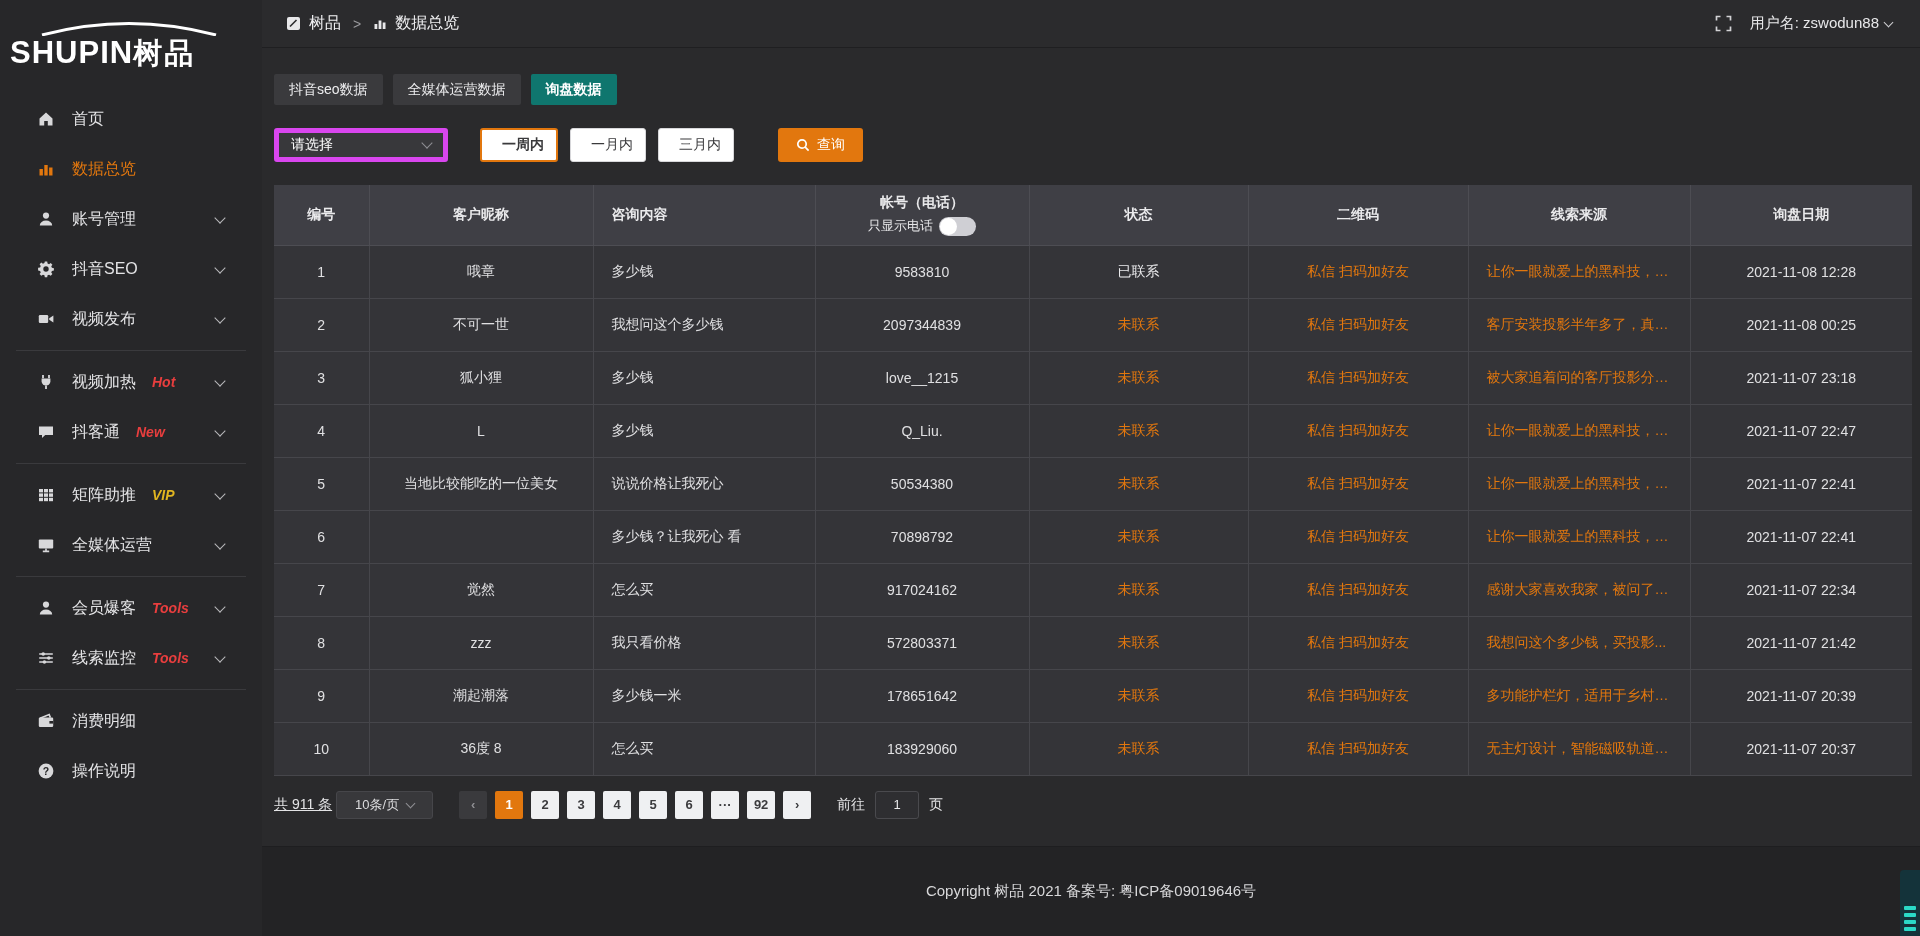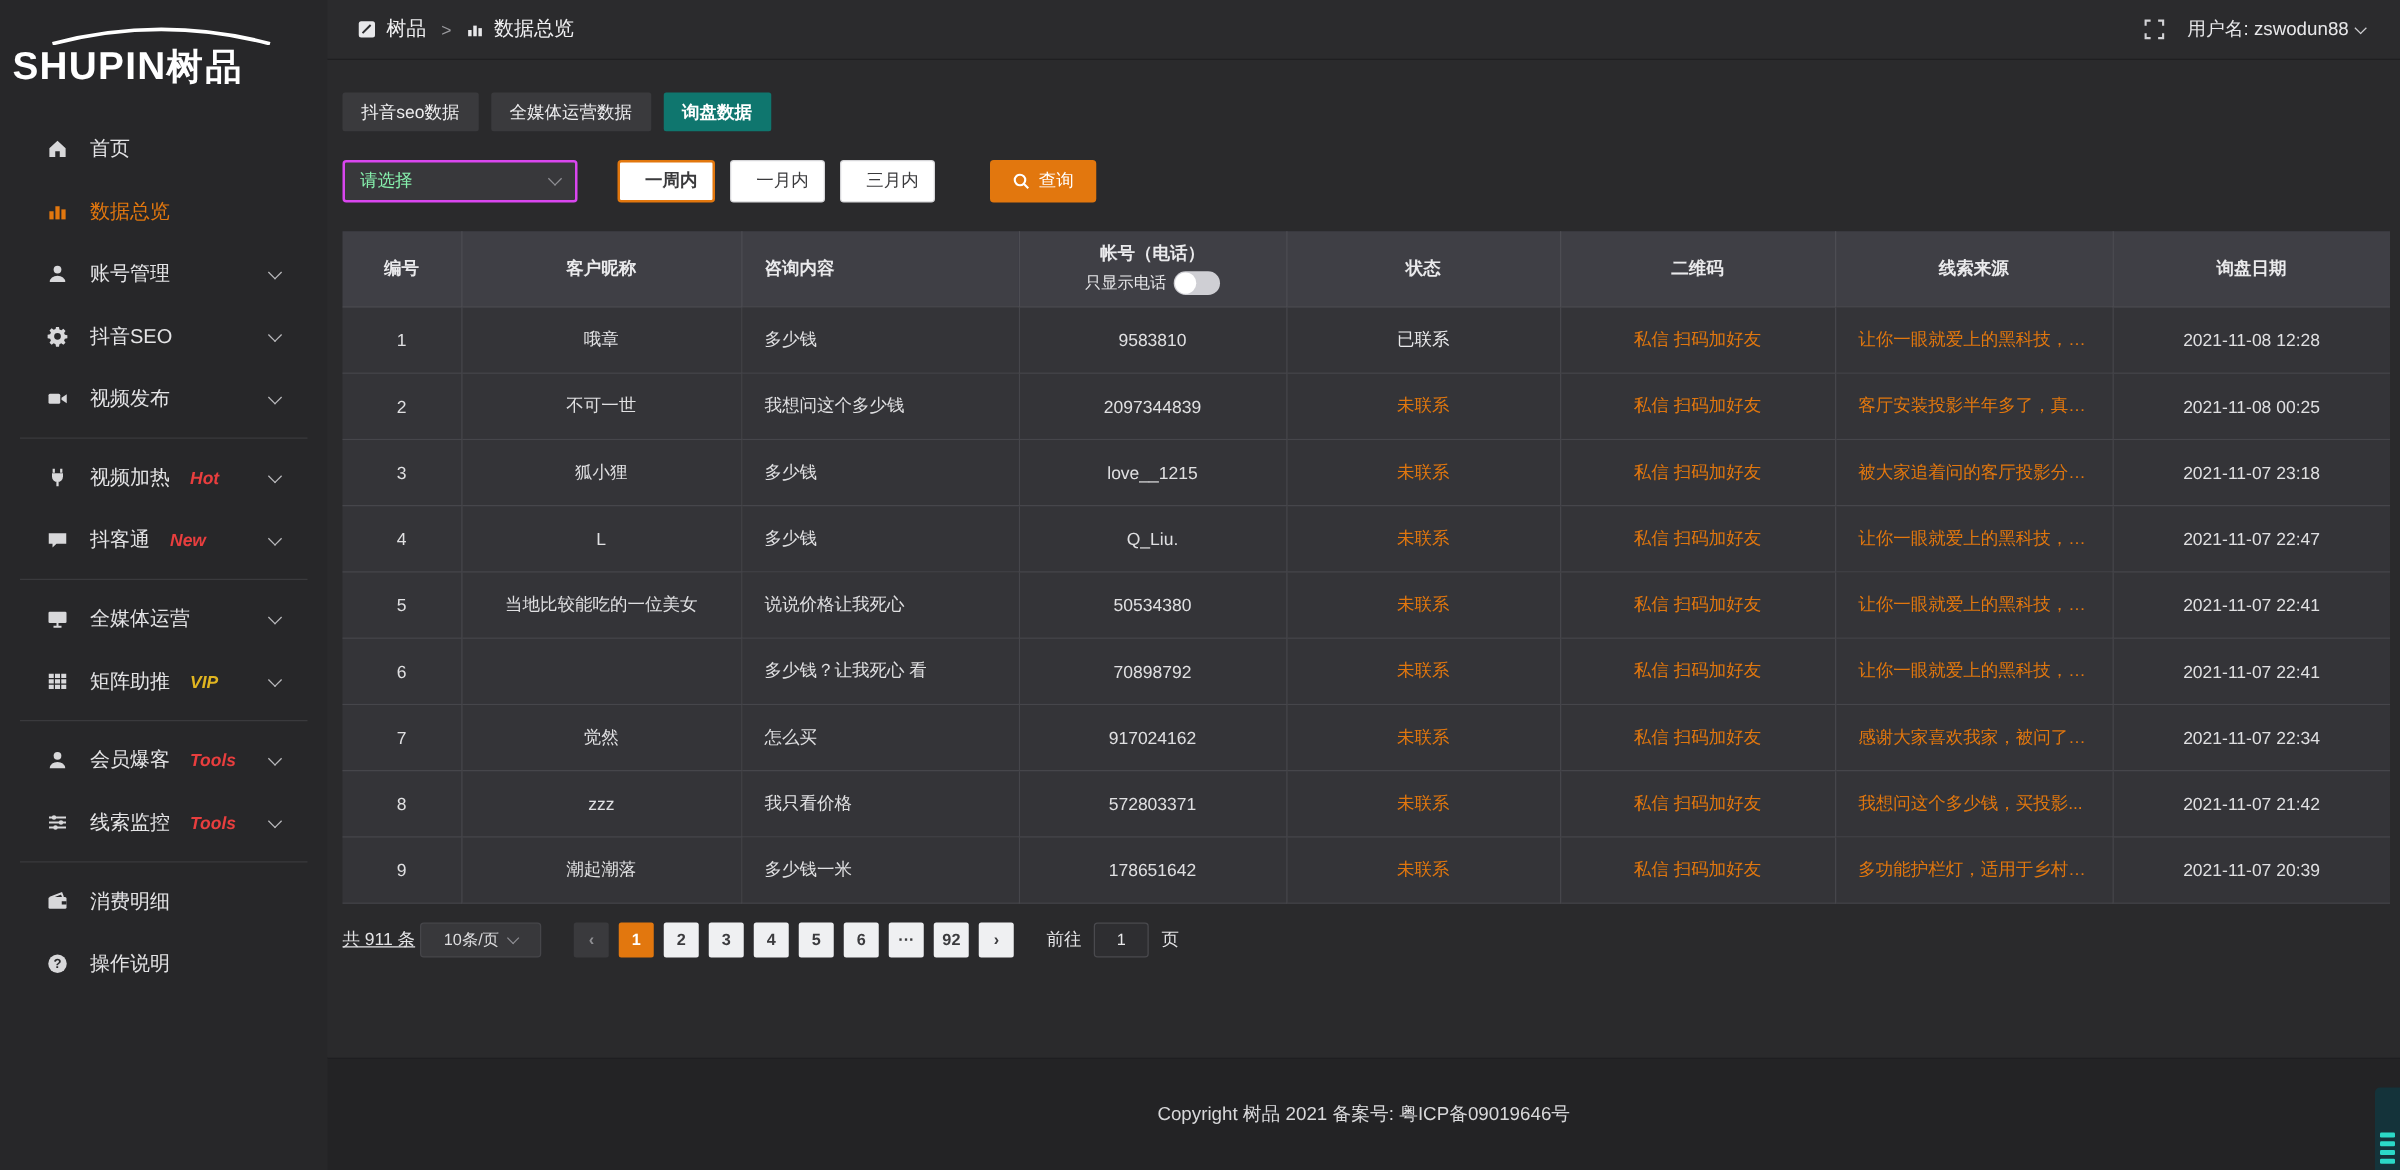--- a/index.html
+++ b/index.html
@@ -31,21 +31,21 @@
   .crumb .sep { color:#9a9a9e; font-size:14px; margin:0 4px; }
   .topbar-right { margin-left:auto; display:flex; align-items:center; gap:18px; font-size:15px; color:#e8e8ea; }
   .user-chip { display:flex; align-items:center; gap:6px; cursor:pointer; }
   .user-chev { width:7px; height:7px; border-right:1.4px solid #cfcfd2; border-bottom:1.4px solid #cfcfd2; transform:rotate(45deg); margin-top:-3px; }
   
   .content { flex:1; background:#2a2a2c; padding:26px 10px 0 12px; position:relative; }
   .tabs { display:flex; gap:10px; }
   .tab { height:31px; padding:0 15px; font-size:14px; color:#ededef; background:#3a3a3d; border:none; display:inline-flex; align-items:center; cursor:pointer; border-radius:2px; }
   .tab.active { background:#0f766e; color:#fff; font-weight:700; }
   .filters { margin-top:23px; display:flex; align-items:center; }
-  .select { width:188px; height:34px; background:#38383b; border:2px solid #d946ef; border-radius:3px; display:flex; align-items:center; padding:0 12px; color:#86efac; font-size:14px; cursor:pointer; }
+  .select { width:174px; height:34px; background:#38383b; border:5px solid #d946ef; border-radius:3px; display:flex; align-items:center; padding:0 12px; color:#ffffff; font-size:14px; cursor:pointer; }
   .select .sel-chev { margin-left:auto; width:8px; height:8px; border-right:1.5px solid #8f8f94; border-bottom:1.5px solid #8f8f94; transform:rotate(45deg); margin-top:-4px; }
   .period { height:34px; min-width:62px; padding:0 12px; background:#fff; border:1px solid #d7d7da; border-radius:3px; color:#3a3a3c; font-size:14px; cursor:pointer; }
   .period.sel { border:2px solid #e2770e; font-weight:700; }
   .filters .period { margin-left:12px;padding-left:20px; }
   .filters .period:first-of-type { margin-left:32px; }
   .btn-query { margin-left:44px; height:34px; padding:0 18px; background:#e2770e; color:#fff; border:none; border-radius:3px; font-size:14px; display:inline-flex; align-items:center; gap:7px; cursor:pointer; }
   
   table { border-collapse:collapse; table-layout:fixed; width:1638px; margin-top:23px; font-size:14px; }
   th { background:#3f3f45; height:60px; font-weight:700; color:#eaeaec; border-right:1px solid #4d4d53; border-bottom:1px solid #4d4d53; text-align:center; }
   th:last-child, td:last-child { border-right:none; }
@@ -154,45 +154,45 @@
           </svg>
         </span>
       <span class="nav-label">抖客通</span>
       <span class="badge red">New</span>
       <span class="chev"></span>
     </div>
     <div class="nav-divider"></div>
     <div class="nav-item">
       <span class="nav-ic">
           <svg width="18" height="18" viewBox="0 0 18 18">
-            <rect x="1.8" y="3.4" width="14.4" height="9" rx="1" fill="#d8d8da"></rect>
-            <path d="M9 12.4 v2.4 M5.8 15.4 h6.4" stroke="#d8d8da" stroke-width="1.6" fill="none"></path>
-          </svg>
-        </span>
-      <span class="nav-label">全媒体运营</span>
-      <span class="chev"></span>
-    </div>
-    <div class="nav-item">
-      <span class="nav-ic">
-          <svg width="18" height="18" viewBox="0 0 18 18">
             <g fill="#d8d8da">
               <rect x="2" y="3" width="4" height="3.4"></rect>
               <rect x="7" y="3" width="4" height="3.4"></rect>
               <rect x="12" y="3" width="4" height="3.4"></rect>
               <rect x="2" y="7.4" width="4" height="3.4"></rect>
               <rect x="7" y="7.4" width="4" height="3.4"></rect>
               <rect x="12" y="7.4" width="4" height="3.4"></rect>
               <rect x="2" y="11.8" width="4" height="3.4"></rect>
               <rect x="7" y="11.8" width="4" height="3.4"></rect>
               <rect x="12" y="11.8" width="4" height="3.4"></rect>
             </g>
           </svg>
         </span>
       <span class="nav-label">矩阵助推</span>
       <span class="badge gold">VIP</span>
+      <span class="chev"></span>
+    </div>
+    <div class="nav-item">
+      <span class="nav-ic">
+          <svg width="18" height="18" viewBox="0 0 18 18">
+            <rect x="1.8" y="3.4" width="14.4" height="9" rx="1" fill="#d8d8da"></rect>
+            <path d="M9 12.4 v2.4 M5.8 15.4 h6.4" stroke="#d8d8da" stroke-width="1.6" fill="none"></path>
+          </svg>
+        </span>
+      <span class="nav-label">全媒体运营</span>
       <span class="chev"></span>
     </div>
     <div class="nav-divider"></div>
     <div class="nav-item">
       <span class="nav-ic">
           <svg width="18" height="18" viewBox="0 0 18 18">
             <circle cx="9" cy="5.6" r="3.1" fill="#d8d8da"></circle>
             <path d="M2.8 15.5 a6.2 5 0 0 1 12.4 0 Z" fill="#d8d8da"></path>
           </svg>
         </span>
@@ -414,20 +414,30 @@
         </tr>
         <tr>
           <td>9</td>
           <td>潮起潮落</td>
           <td class="al">多少钱一米</td>
           <td>178651642</td>
           <td class="st-wait">未联系</td>
           <td class="link-orange">私信 扫码加好友</td>
           <td class="al link-orange">多功能护栏灯，适用于乡村文...</td>
           <td>2021-11-07 20:39</td>
+        </tr>
+        <tr>
+          <td>10</td>
+          <td>36度 8</td>
+          <td class="al">怎么买</td>
+          <td>183929060</td>
+          <td class="st-wait">未联系</td>
+          <td class="link-orange">私信 扫码加好友</td>
+          <td class="al link-orange">无主灯设计，智能磁吸轨道灯...</td>
+          <td>2021-11-07 20:37</td>
         </tr>
       </tbody>
     </table>
 
     <div class="pager">
       <span class="pg-total">共 911 条</span>
       <div class="pg-size">
         <span>10条/页</span>
         <span class="sel-chev"></span>
       </div>

